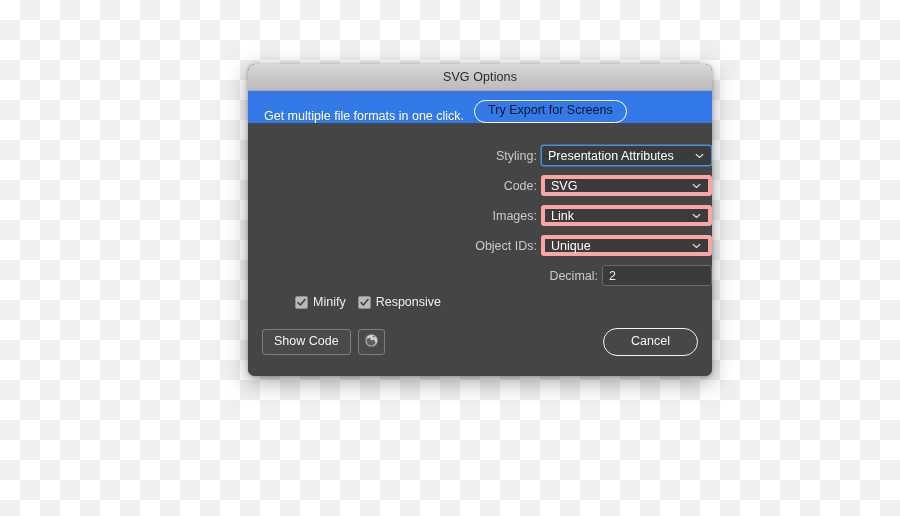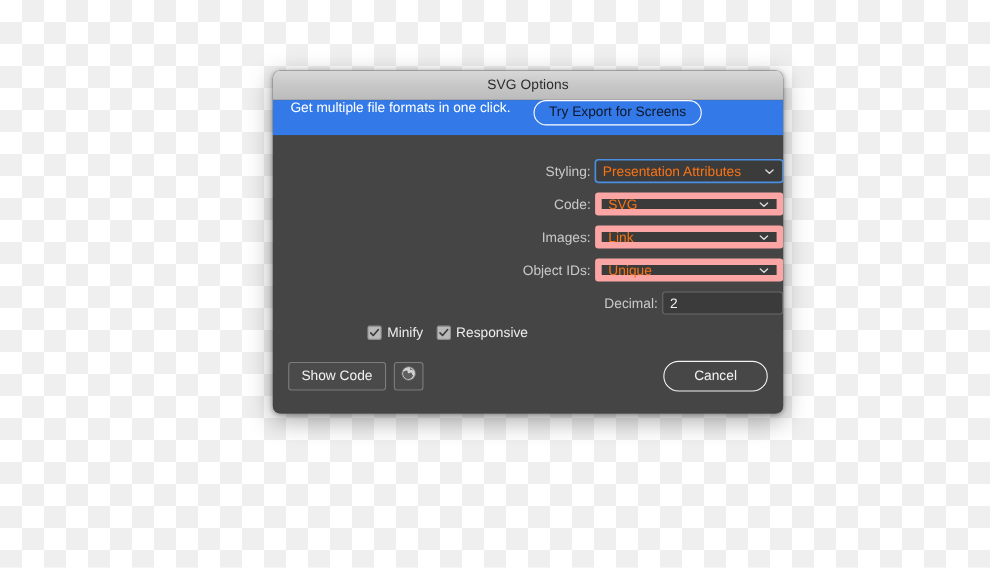--- a/index.html
+++ b/index.html
@@ -45,23 +45,23 @@
     font-size: 12.5px;
     color: #2b2b2b;
     letter-spacing: .1px;
   }
 
   
   #banner {
     background: #3379e8;
     height: 32px;
     display: flex;
-    align-items: flex-start;
+    align-items: flex-end;
     padding: 0 24px 0 16px;
-    gap: 21px;
+    gap: 10px;
   }
   #banner .promo-text {
     font-size: 12.5px;
     color: #ffffff;
     white-space: nowrap;
   }
   #banner .promo-btn {
     border: 1.5px solid #ffffff;
     border-radius: 13px;
     color: #0f172a;
@@ -92,34 +92,34 @@
     color: #c9c9c9;
     padding-right: 4px;
     flex: none;
   }
 
   .select {
     position: relative;
     width: 171px;
     height: 21px;
     background: #3b3b3b;
-    border: 6px solid #fca5a5;
+    border: 4px solid #fca5a5;
     border-radius: 3px;
     display: flex;
     align-items: center;
     box-sizing: border-box;
     cursor: pointer;
   }
   .select.focused {
     border: 1.5px solid #4a90e2;
     box-shadow: 0 0 0 0.5px #4a90e2;
   }
   .select .sel-value {
     font-size: 12.5px;
-    color: #f97316;
+    color: #ffffff;
     padding-left: 6px;
     white-space: nowrap;
   }
   .select .chev {
     position: absolute;
     right: 7px;
     top: 50%;
     transform: translateY(-50%);
     width: 9px;
     height: 9px;
@@ -142,21 +142,21 @@
     font-size: 12.5px;
     color: #f0f0f0;
     padding-left: 6px;
   }
 
   
   #checkrow {
     display: flex;
     align-items: center;
     margin-top: 5px;
-    margin-left: 86px;
+    margin-left: 47px;
     gap: 12px;
     text-align: center;
   }
   .chk-wrap {
     display: flex;
     align-items: center;
     gap: 5px;
     cursor: pointer;
   }
   .chk {

